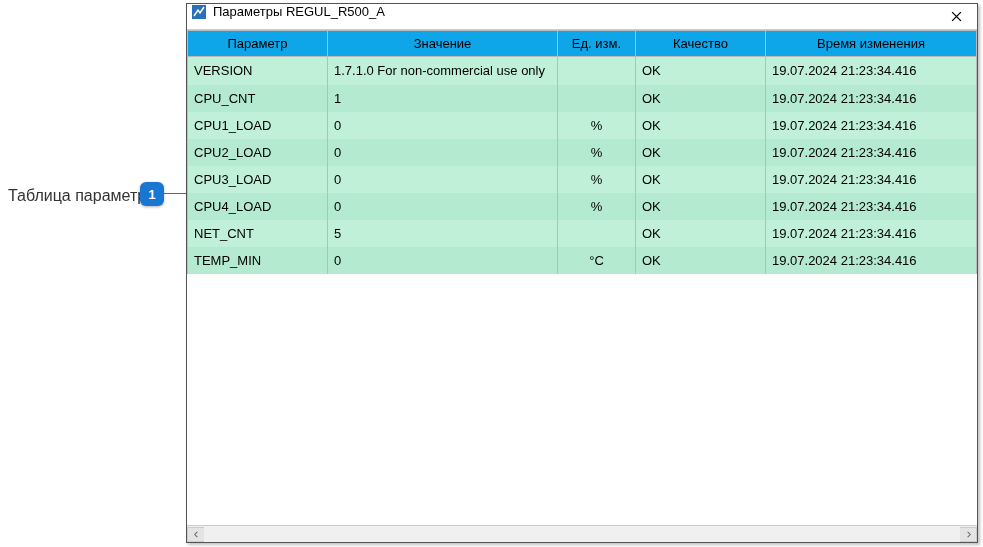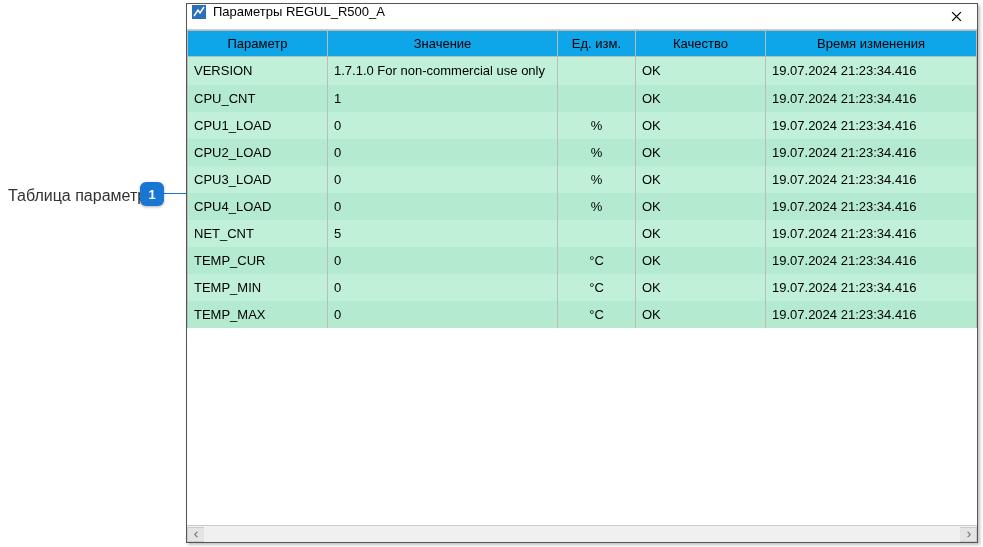--- a/index.html
+++ b/index.html
@@ -215,35 +215,21 @@
               <td class="col-time">19.07.2024 21:23:34.416</td>
             </tr>
             <tr>
               <td class="col-param">NET_CNT</td>
               <td class="col-value">5</td>
               <td class="col-unit"></td>
               <td class="col-qual">OK</td>
               <td class="col-time">19.07.2024 21:23:34.416</td>
             </tr>
             <tr>
-              <td class="col-param">TEMP_CUR</td>
-              <td class="col-value">0</td>
-              <td class="col-unit">°C</td>
-              <td class="col-qual">OK</td>
-              <td class="col-time">19.07.2024 21:23:34.416</td>
-            </tr>
-            <tr>
               <td class="col-param">TEMP_MIN</td>
-              <td class="col-value">0</td>
-              <td class="col-unit">°C</td>
-              <td class="col-qual">OK</td>
-              <td class="col-time">19.07.2024 21:23:34.416</td>
-            </tr>
-            <tr>
-              <td class="col-param">TEMP_MAX</td>
               <td class="col-value">0</td>
               <td class="col-unit">°C</td>
               <td class="col-qual">OK</td>
               <td class="col-time">19.07.2024 21:23:34.416</td>
             </tr>
           </tbody>
       </table>
     </div>
     <div class="hscroll">
       <div class="hscroll-btn">

